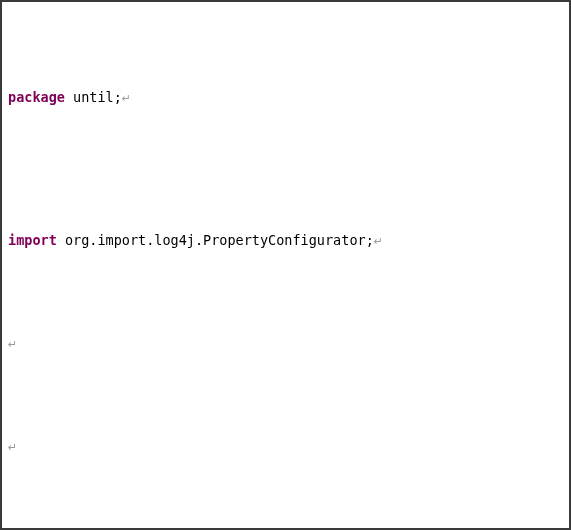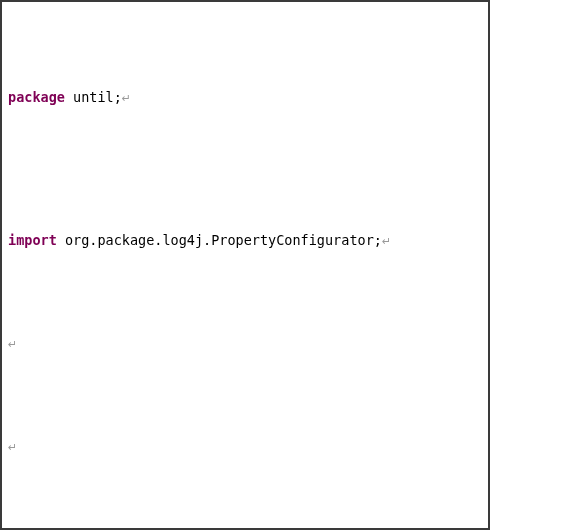--- a/index.html
+++ b/index.html
@@ -9,21 +9,21 @@
   }
   body {
     width: 571px;
     height: 530px;
     font-family: "DejaVu Sans Mono", "Liberation Mono", monospace;
   }
 
   #code-frame {
     position: relative;
     box-sizing: border-box;
-    width: 490px;
+    width: 571px;
     height: 530px;
     background: #ffffff;
     border-top: 2px solid #3a3a3a;
     border-left: 2px solid #3a3a3a;
     border-right: 2px solid #3a3a3a;
     border-bottom: 2px solid #3a3a3a;
     padding: 4px 2px 2px 6px;
     overflow: hidden;
   }
 
@@ -56,21 +56,21 @@
 
 <div id="code-frame">
   <div class="code-body">
 
     
     <span class="ln"><span class="kw">package</span><span class="plain"> until;</span><span class="ret">↵</span></span>
 
     
 
     
-    <span class="ln"><span class="kw">import</span><span class="plain"> org.package.log4j.PropertyConfigurator;</span><span class="ret">↵</span></span>
+    <span class="ln"><span class="kw">import</span><span class="plain"> org.import.log4j.PropertyConfigurator;</span><span class="ret">↵</span></span>
 
     
     <span class="ln"><span class="ret">↵</span></span>
 
     
     <span class="ln"><span class="ret">↵</span></span>
 
     
     
 

